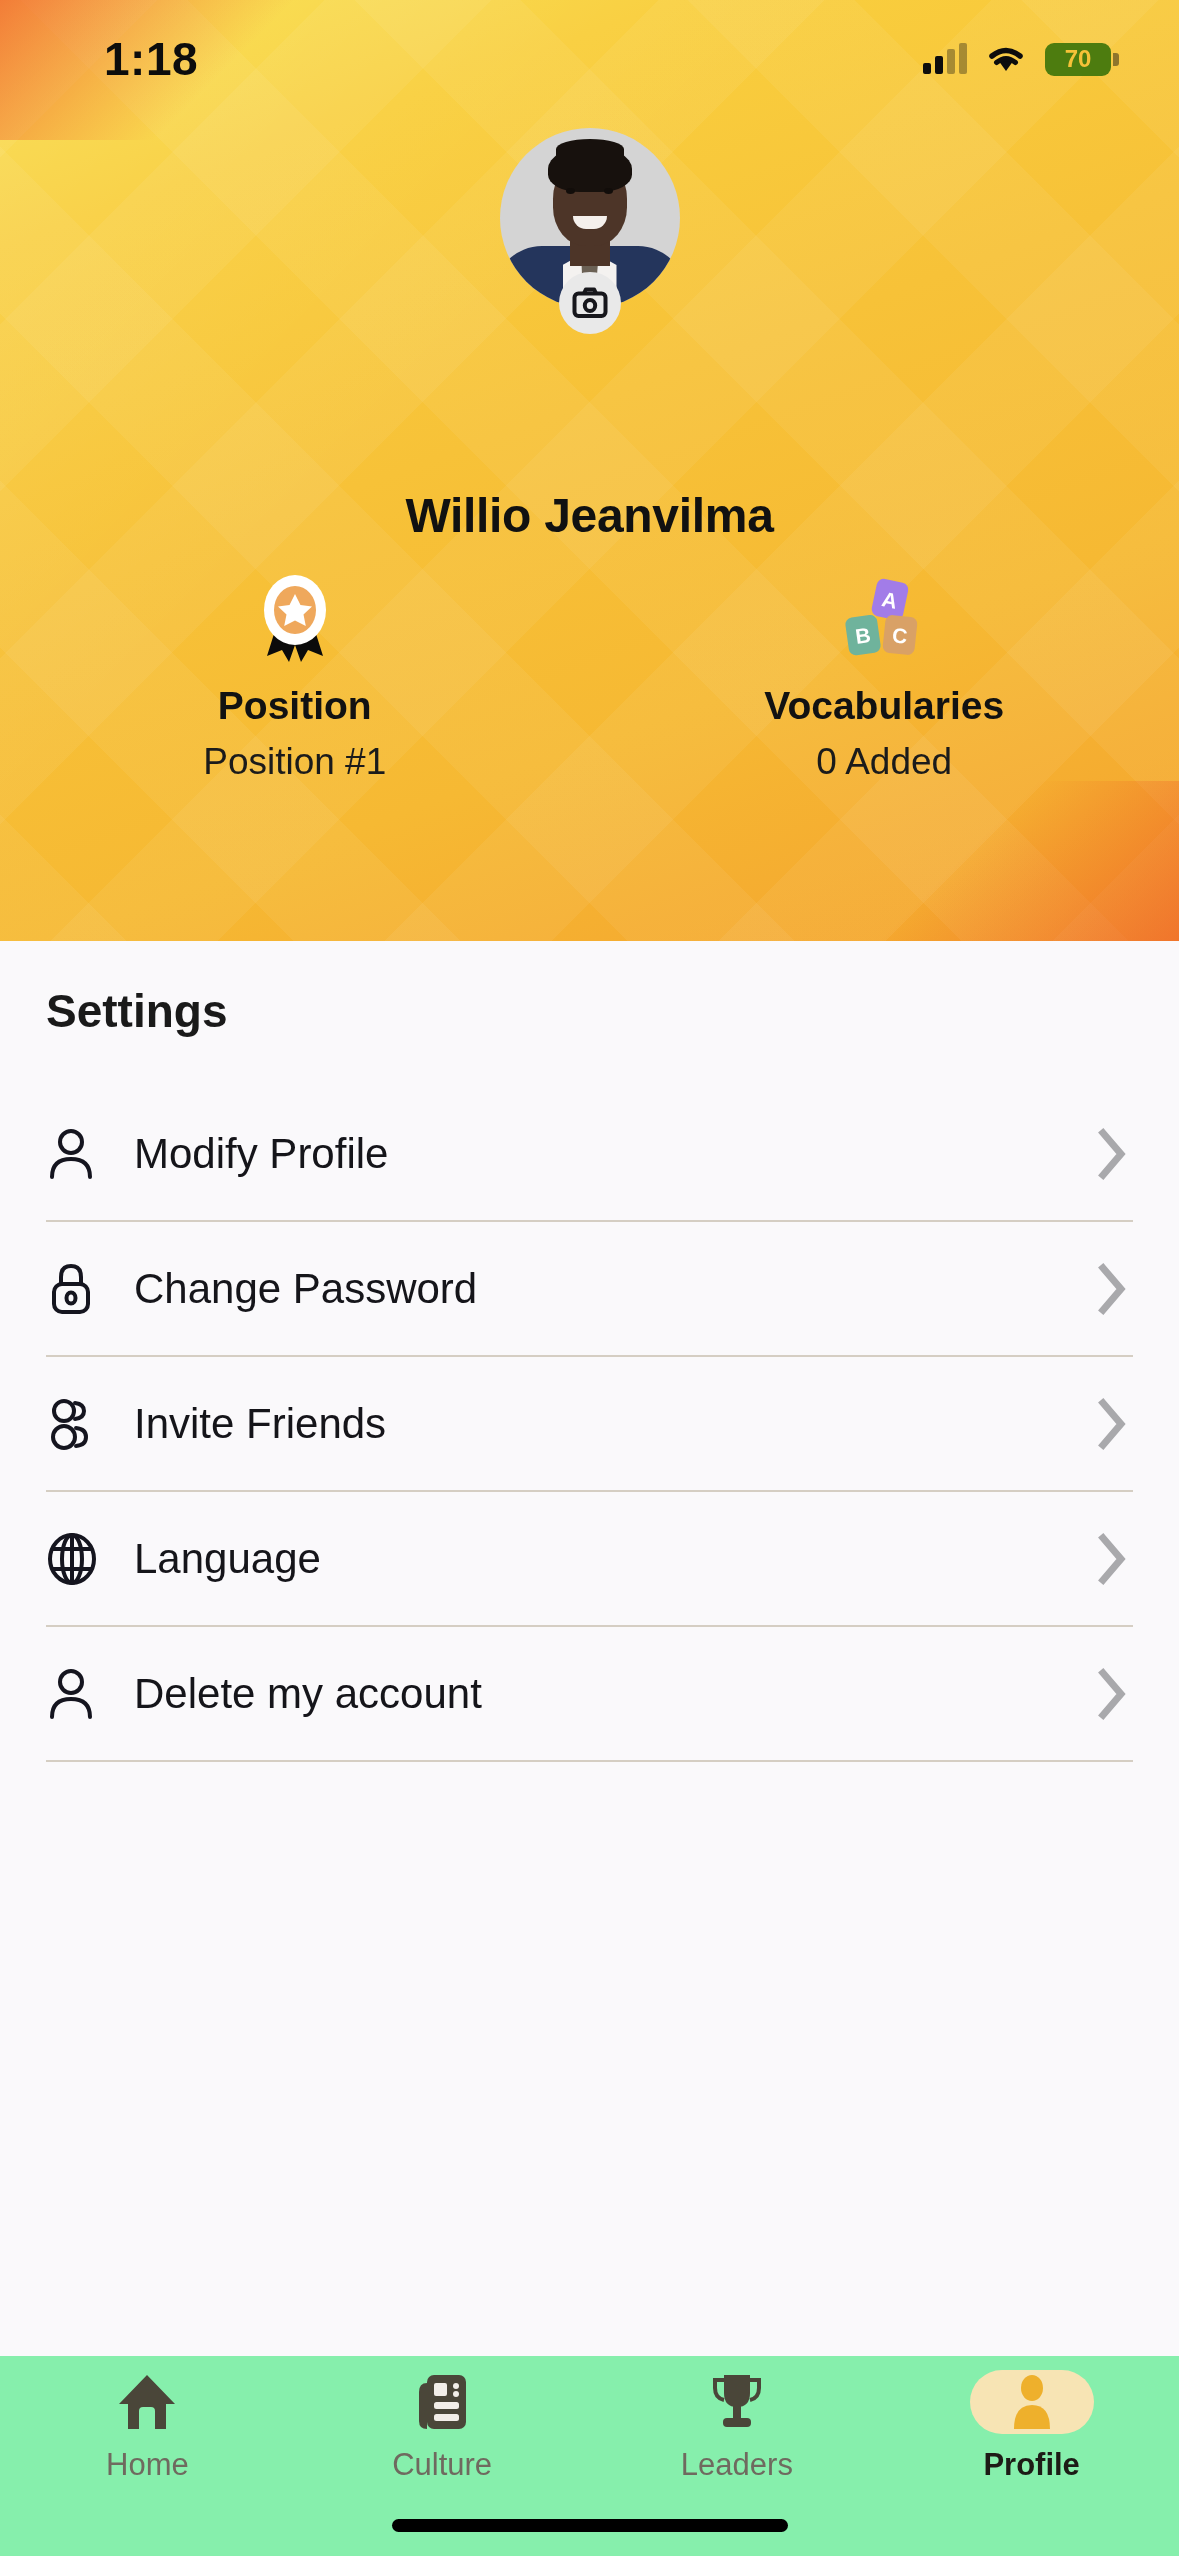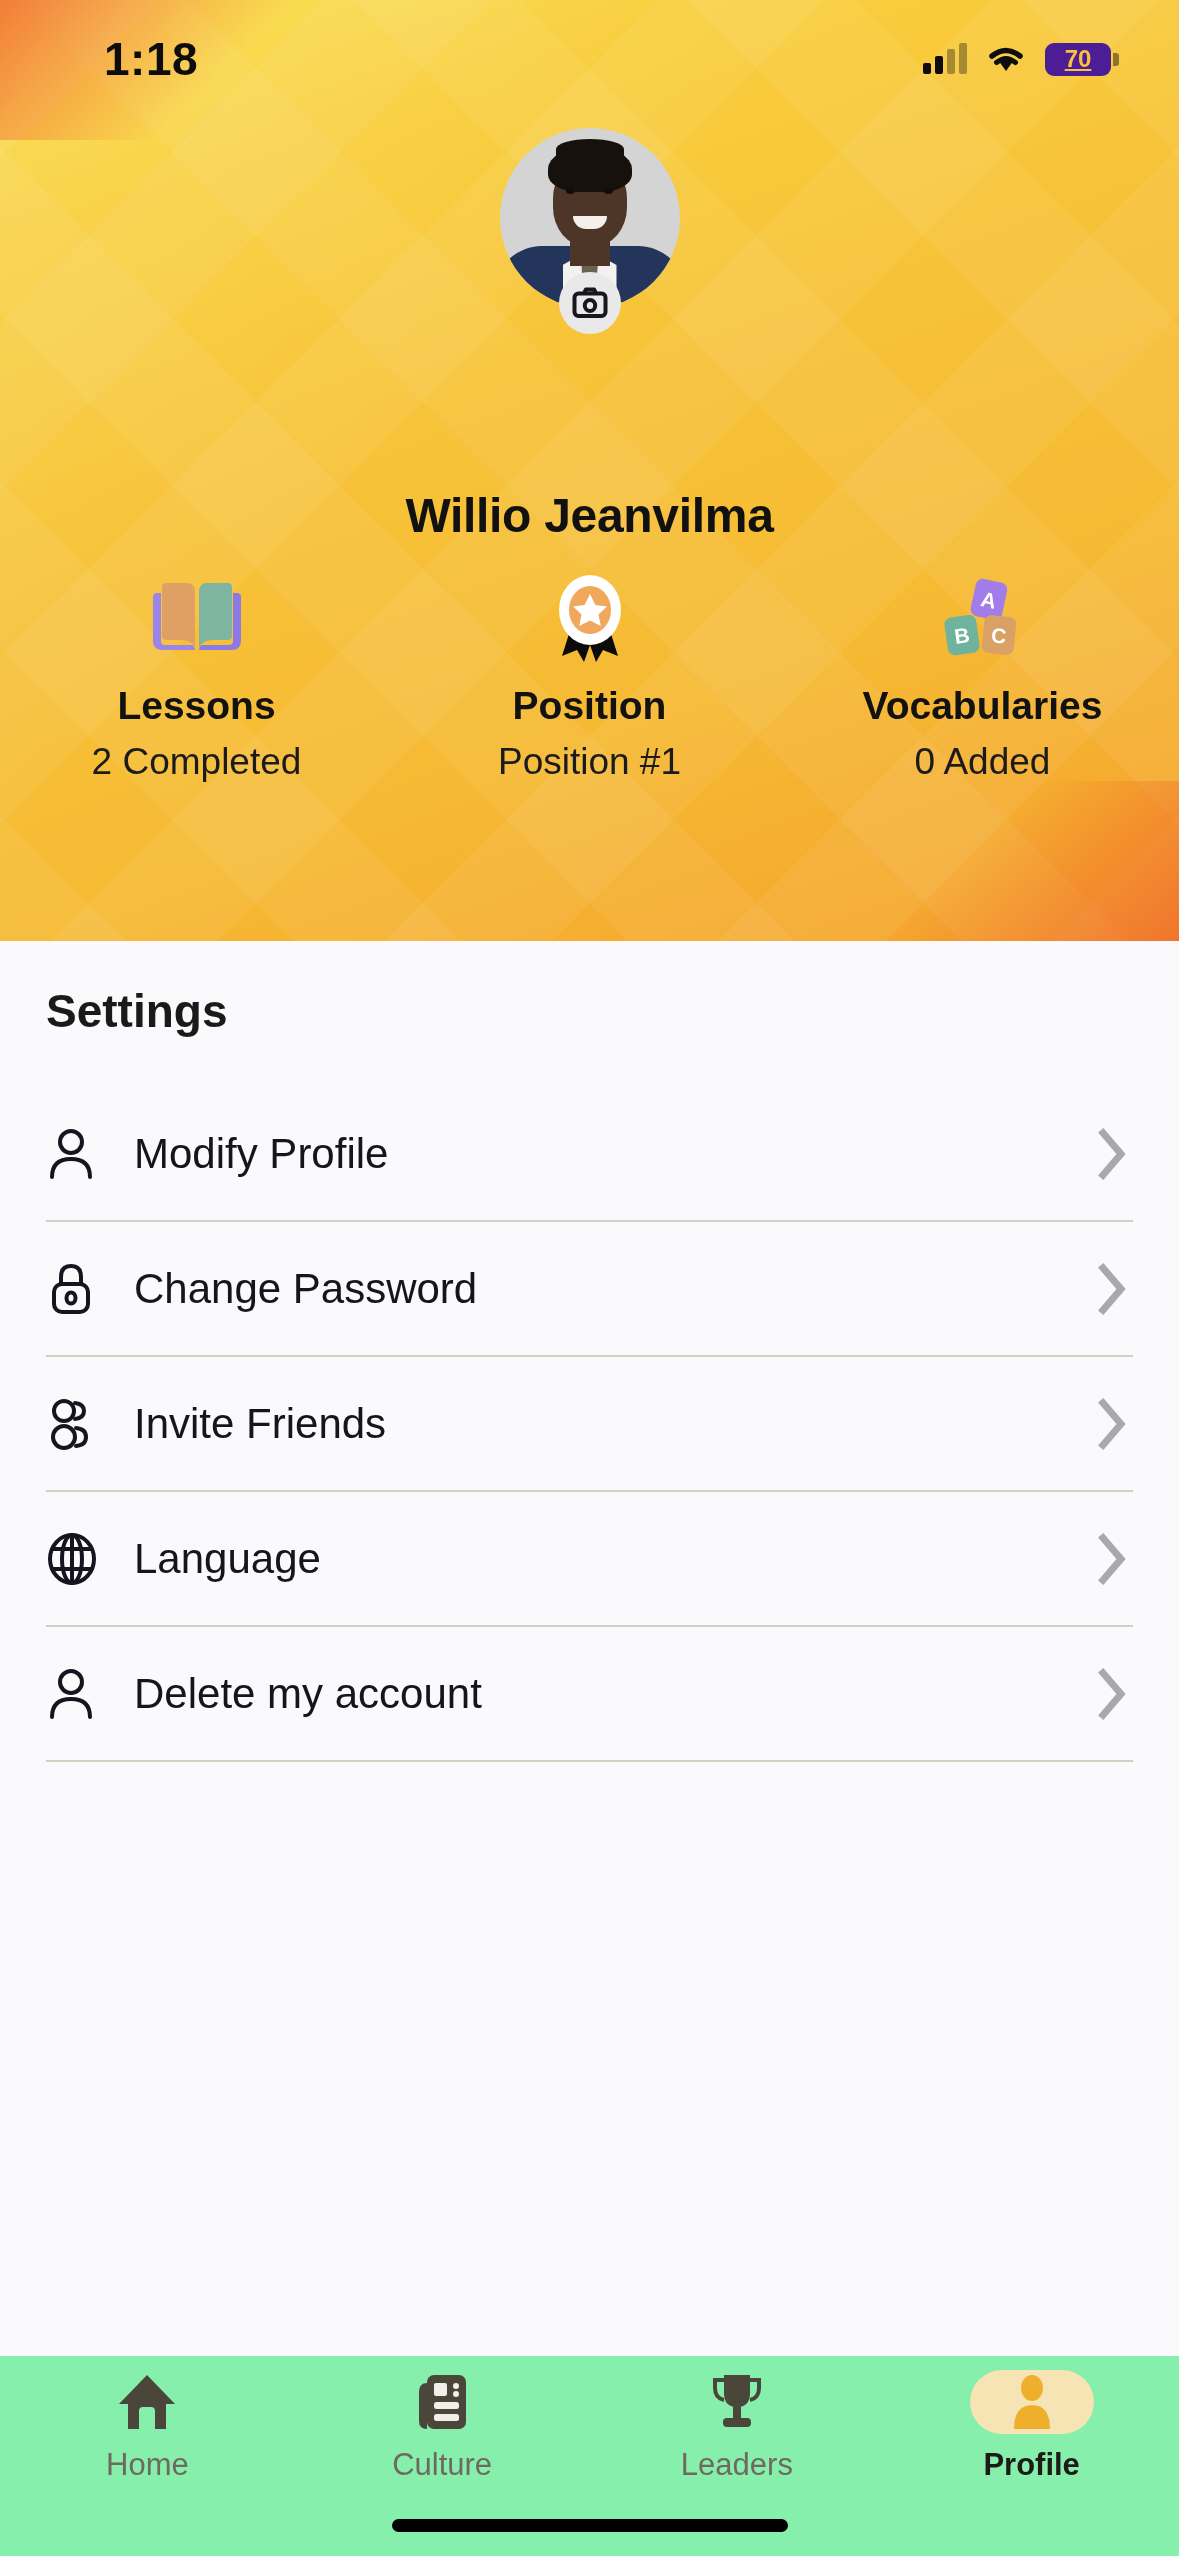--- a/index.html
+++ b/index.html
@@ -45,23 +45,23 @@
   }
   .status-time { font-size:46px; font-weight:700; color:#0d0d0d; letter-spacing:0.5px; }
   .status-right { display:flex; align-items:center; gap:20px; }
   .sig { display:flex; align-items:flex-end; gap:4px; height:30px; }
   .sig i { width:8px; background:#0d0d0d; border-radius:2px; display:block; }
   .sig i:nth-child(1){ height:11px; }
   .sig i:nth-child(2){ height:18px; }
   .sig i:nth-child(3){ height:25px; opacity:.35; }
   .sig i:nth-child(4){ height:31px; opacity:.35; }
   .batt {
-    width:66px; height:33px; background:#4c1d95; border-radius:9px;
+    width:66px; height:33px; background:#4d7c0f; border-radius:9px;
     display:flex; align-items:center; justify-content:center;
-    color:#f7c238; font-size:24px; font-weight:800; position:relative;text-decoration:underline;
+    color:#f7c238; font-size:24px; font-weight:800; position:relative;
   }
   .batt::after{ content:""; position:absolute; right:-8px; top:10px; width:6px; height:13px;
     background:#0d0d0d; opacity:.45; border-radius:0 3px 3px 0; }
 
   
   .avatar-wrap { position:absolute; left:50%; top:128px; transform:translateX(-50%); z-index:4; }
   .avatar {
     width:180px; height:180px; border-radius:50%; overflow:hidden;
     background:#d4d4d4; position:relative;
   }
@@ -182,32 +182,20 @@
       <path d="M12 6.5 L13.8 2.5 L22.2 2.5 L24 6.5" stroke="#17171c" stroke-width="4" fill="none" stroke-linejoin="round"></path>
       <ellipse cx="18" cy="18.5" rx="5.2" ry="5.6" stroke="#17171c" stroke-width="4" fill="none"></ellipse>
     </svg>
   </div>
 </div>
 
 <div class="profile-name">Willio Jeanvilma</div>
 
 <div class="stats">
 
-  <div class="stat">
-    <div class="stat-icon">
-      <svg width="96" height="78" viewBox="0 0 96 78">
-        <path d="M4 18 Q4 14 8 14 L12 14 L12 62 Q12 66 16 66 L44 66 Q46 69 46 71 L14 71 Q4 71 4 62 Z" fill="#9b85e8"></path>
-        <path d="M92 18 Q92 14 88 14 L84 14 L84 62 Q84 66 80 66 L52 66 Q50 69 50 71 L82 71 Q92 71 92 62 Z" fill="#8a7ae8"></path>
-        <path d="M13 8 Q13 4 18 4 L38 4 Q46 4 46 13 L46 68 Q42 61 32 61 L18 61 Q13 61 13 57 Z" fill="#e0a063"></path>
-        <path d="M83 8 Q83 4 78 4 L58 4 Q50 4 50 13 L50 68 Q54 61 64 61 L78 61 Q83 61 83 57 Z" fill="#7db5a0"></path>
-      </svg>
-    </div>
-    <div class="stat-label">Lessons</div>
-    <div class="stat-value">2 Completed</div>
-  </div>
 
   <div class="stat">
     <div class="stat-icon">
       <svg width="92" height="92" viewBox="0 0 92 92">
         <path d="M30 46 L18 84 L33 78 L40 90 L52 56 Z" fill="#0b0b0b"></path>
         <path d="M62 46 L74 84 L59 78 L52 90 L40 56 Z" fill="#0b0b0b"></path>
         <ellipse cx="46" cy="38" rx="31" ry="35" fill="#ffffff"></ellipse>
         <ellipse cx="46" cy="38" rx="21" ry="24" fill="#efa85c"></ellipse>
         <path d="M46 22 L51.5 33 L63 34.5 L54.5 42.5 L56.8 54 L46 48.5 L35.2 54 L37.5 42.5 L29 34.5 L40.5 33 Z" fill="#ffffff"></path>
       </svg>

